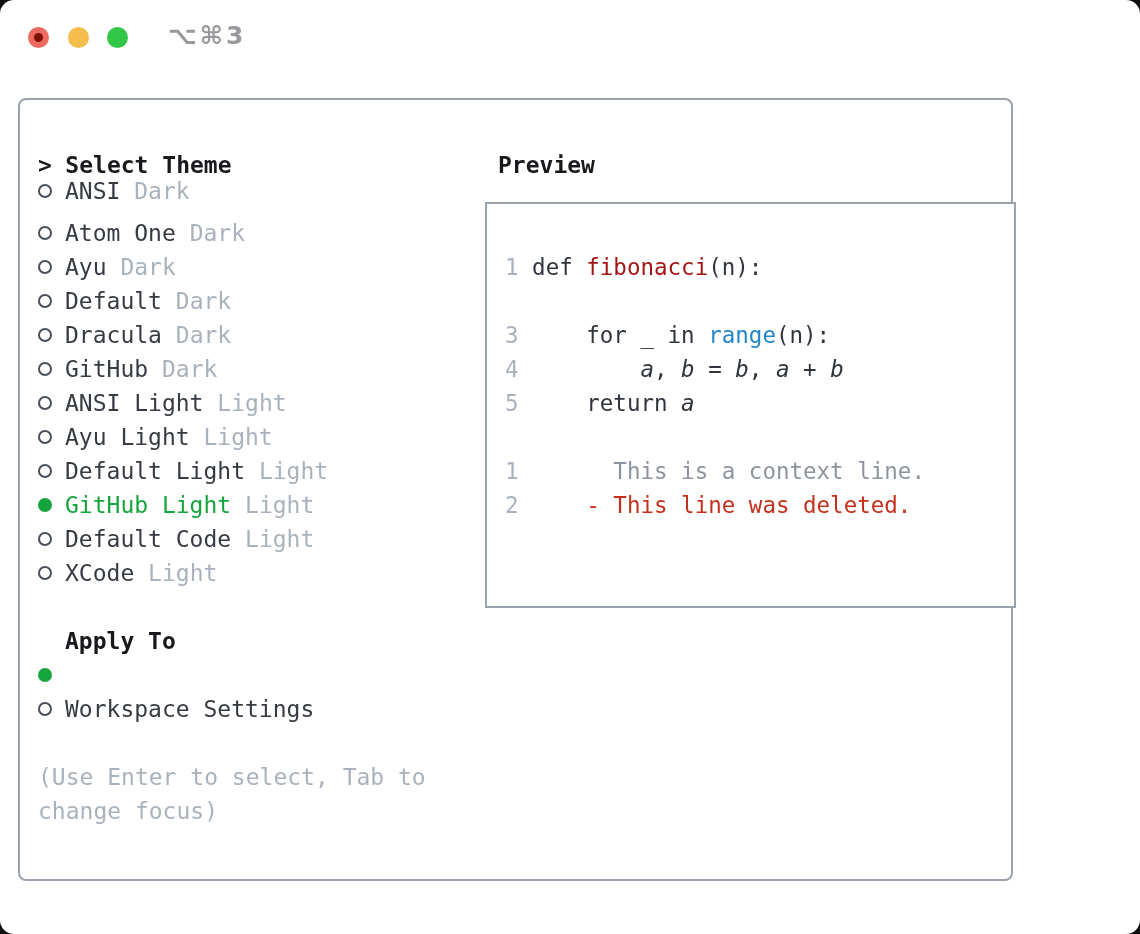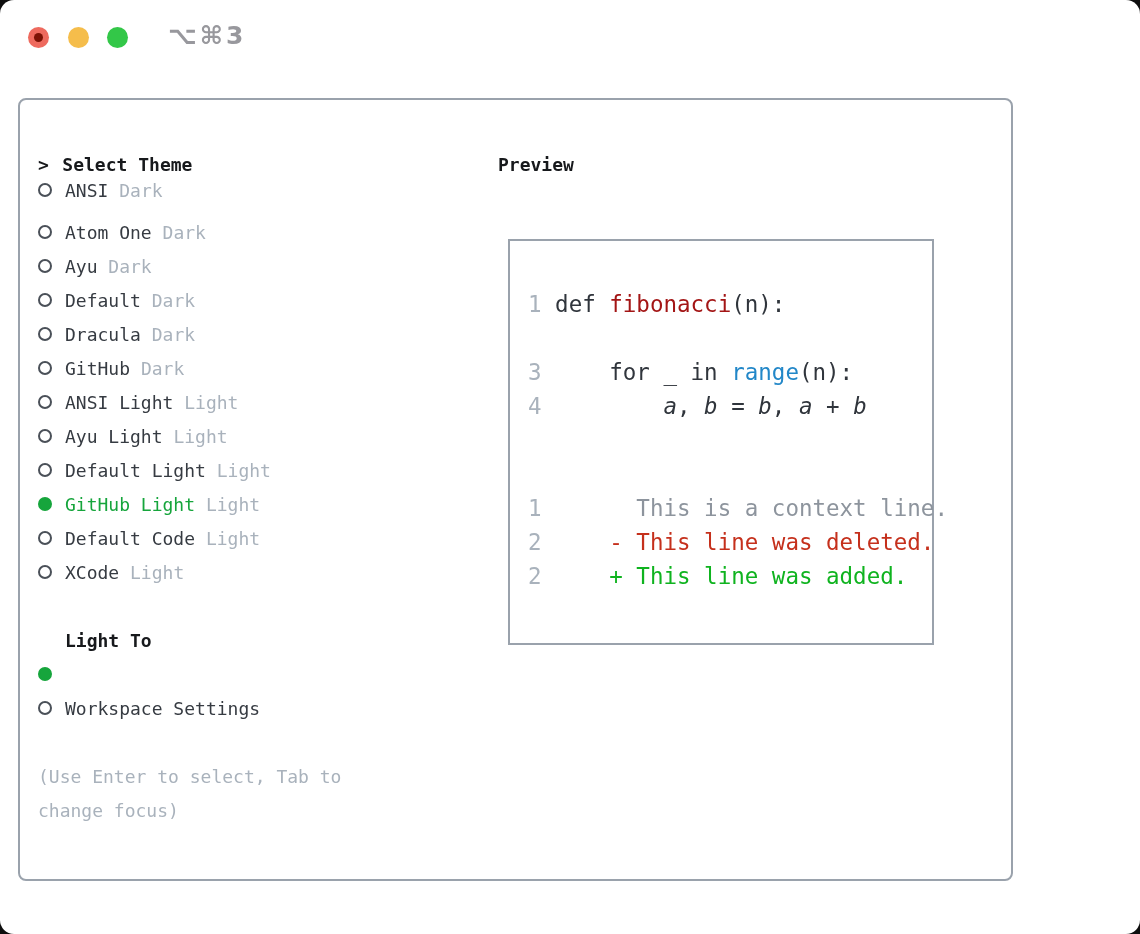--- a/index.html
+++ b/index.html
@@ -17,36 +17,36 @@
   .tl-dot { width:9px; height:9px; border-radius:50%; background:#7c1205; }
   .shortcut { position:absolute; left:168px; top:21px; font-family:"DejaVu Sans", sans-serif;
               font-size:25px; font-weight:700; color:#98989d; letter-spacing:3px; }
 
   
   .panel { position:absolute; left:18px; top:98px; width:995px; height:783px;
            border:2px solid var(--border); border-radius:8px; }
 
   
   .lrow { position:absolute; left:38px; height:34px; line-height:34px;
-          font-size:18px; white-space:pre; color:var(--text-dark); }
+          font-size:23px; white-space:pre; color:var(--text-dark); }
   .bold { font-weight:bold; color:#17191c; }
   .sp1 { display:inline-block; width:13.5px; }
   .sp2 { display:inline-block; width:27px; }
 
   .radio { display:inline-block; width:14px; height:14px; border:2px solid #4a5058;
            border-radius:50%; margin-right:13px; vertical-align:middle; position:relative; top:-2px; }
   .radio.on { background:var(--accent); border-color:var(--accent); }
   .item .name { color:#363b42; }
   .item.sel .name { color:var(--accent); }
   .variant { color:var(--muted); }
   .hint { color:var(--muted); }
 
   
-  .preview-box { position:absolute; left:508px; top:202px; width:426px; height:406px;
-                 border:2px solid var(--border); background:#fff;margin-top:37px; }
+  .preview-box { position:absolute; left:485px; top:202px; width:531px; height:406px;
+                 border:2px solid var(--border); background:#fff; }
   .crow { position:absolute; left:18px; height:34px; line-height:34px;
           font-size:22.5px; white-space:pre; }
   .tok-plain   { color:var(--text-dark); }
   .tok-num     { color:var(--muted); }
   .tok-func    { color:var(--func-red); }
   .tok-lit     { color:var(--lit-teal); }
   .tok-builtin { color:var(--builtin-blue); }
   .tok-var     { color:var(--text-dark); font-style:italic; }
   .tok-ctx     { color:var(--diff-ctx); }
   .tok-del     { color:var(--diff-del); }
@@ -76,32 +76,32 @@
       <div class="lrow item" style="top: 318px;"><span class="radio"></span><span class="name">Dracula</span> <span class="variant">Dark</span></div>
       <div class="lrow item" style="top: 352px;"><span class="radio"></span><span class="name">GitHub</span> <span class="variant">Dark</span></div>
       <div class="lrow item" style="top: 386px;"><span class="radio"></span><span class="name">ANSI Light</span> <span class="variant">Light</span></div>
       <div class="lrow item" style="top: 420px;"><span class="radio"></span><span class="name">Ayu Light</span> <span class="variant">Light</span></div>
       <div class="lrow item" style="top: 454px;"><span class="radio"></span><span class="name">Default Light</span> <span class="variant">Light</span></div>
       <div class="lrow item sel" style="top: 488px;"><span class="radio on"></span><span class="name">GitHub Light</span> <span class="variant">Light</span></div>
       <div class="lrow item" style="top: 522px;"><span class="radio"></span><span class="name">Default Code</span> <span class="variant">Light</span></div>
       <div class="lrow item" style="top: 556px;"><span class="radio"></span><span class="name">XCode</span> <span class="variant">Light</span></div>
     </div>
 
-  <div class="lrow bold" style="top:624px"><span class="sp2"></span><span>Light To</span></div>
+  <div class="lrow bold" style="top:624px"><span class="sp2"></span><span>Apply To</span></div>
   <div>
       <div class="lrow item sel" style="top: 658px;"><span class="radio on"></span></div>
       <div class="lrow item" style="top: 692px;"><span class="radio"></span><span class="name">Workspace Settings</span></div>
     </div>
 
   <div class="lrow hint" style="top:794px">change focus)</div>
   <div class="lrow hint" style="top:760px">(Use Enter to select, Tab to</div>
 
   <div class="lrow bold" style="left:498px; top:148px">Preview</div>
   <div class="preview-box">
       <div class="crow" style="top: 46px;"><span class="tok-num">1</span><span class="tok-plain"> def </span><span class="tok-func">fibonacci</span><span class="tok-plain">(n):</span></div>
       <div class="crow" style="top: 114px;"><span class="tok-num">3</span><span class="tok-plain">     for _ in </span><span class="tok-builtin">range</span><span class="tok-plain">(n):</span></div>
       <div class="crow" style="top: 148px;"><span class="tok-num">4</span><span class="tok-plain">         </span><span class="tok-var">a</span><span class="tok-plain">, </span><span class="tok-var">b</span><span class="tok-plain"> = </span><span class="tok-var">b</span><span class="tok-plain">, </span><span class="tok-var">a</span><span class="tok-plain"> + </span><span class="tok-var">b</span></div>
+      <div class="crow" style="top: 182px;"><span class="tok-num">5</span><span class="tok-plain">     return </span><span class="tok-var">a</span></div>
       <div class="crow" style="top: 250px;"><span class="tok-num">1</span><span class="tok-ctx">       This is a context line.</span></div>
       <div class="crow" style="top: 284px;"><span class="tok-num">2</span><span class="tok-del">     - This line was deleted.</span></div>
-      <div class="crow" style="top: 318px;"><span class="tok-num">2</span><span class="tok-add">     + This line was added.</span></div>
     </div>
 
 </div>
 
 </body></html>

